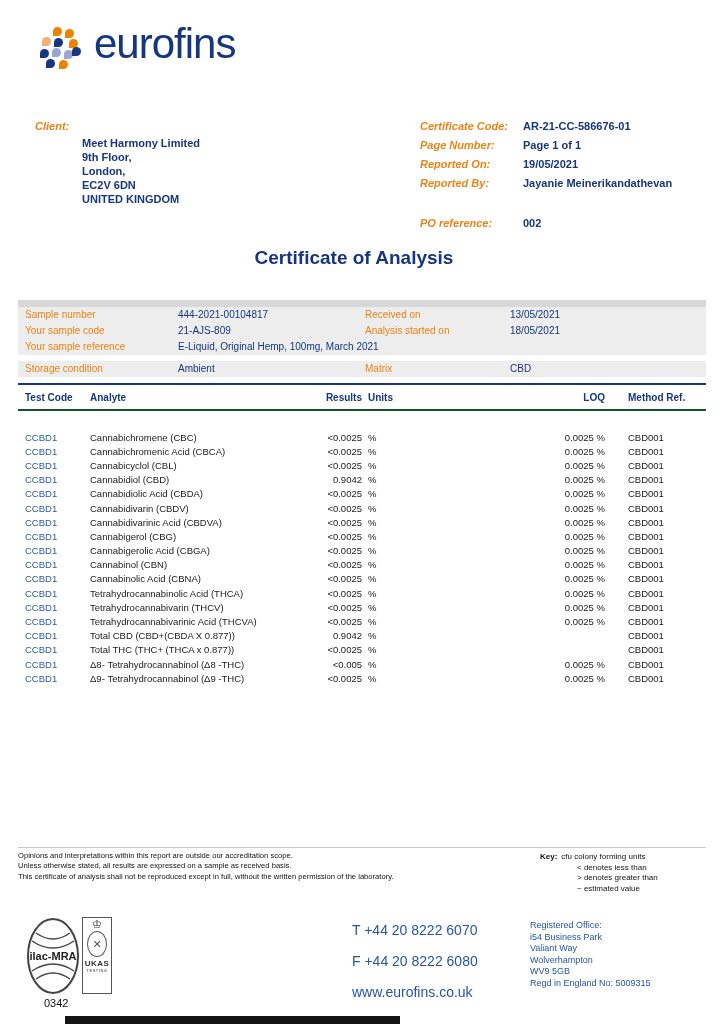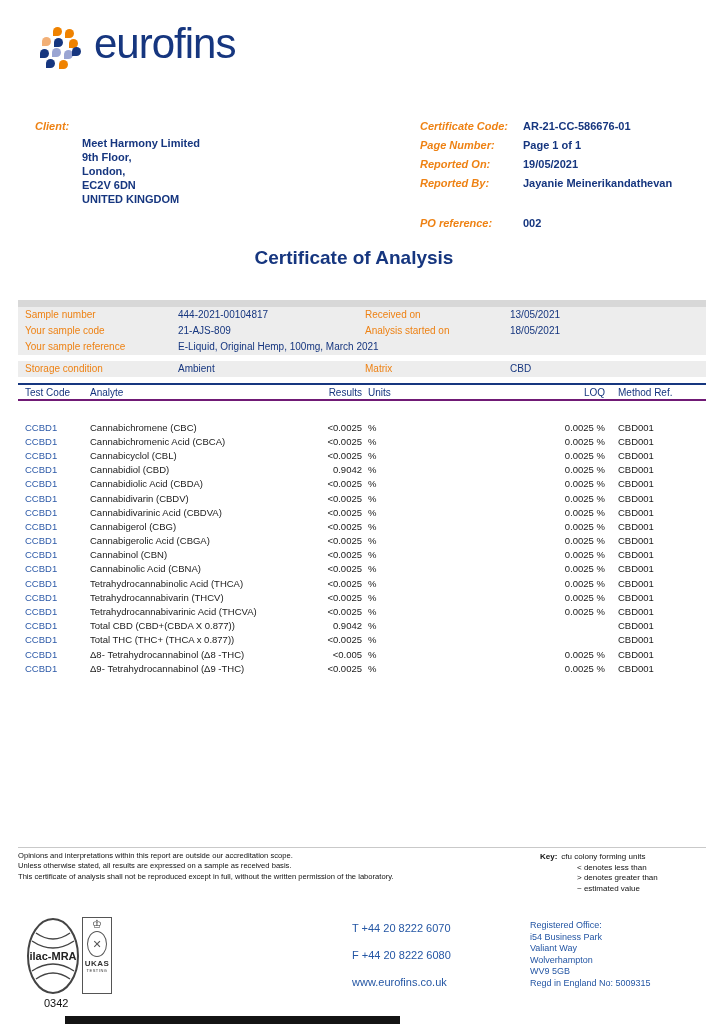--- a/index.html
+++ b/index.html
@@ -35,49 +35,49 @@
   .info-row { position:relative; height:16px; font-size:10px; line-height:16px; }
   .storage-row { position:absolute; left:18px; top:361px; width:688px; height:16px; background:#ededed; font-size:10px; line-height:16px; }
   .i-lab  { position:absolute; left:7px;  color:#ee8214; white-space:nowrap; }
   .i-val  { position:absolute; left:160px; color:#16367f; white-space:nowrap; }
   .i-lab2 { position:absolute; left:347px; color:#ee8214; white-space:nowrap; }
   .i-val2 { position:absolute; left:492px; color:#16367f; white-space:nowrap; }
 
   
   .results { position:absolute; left:18px; top:383px; width:688px; }
   .t-grid { display:grid; grid-template-columns:72px 210px 62px 45px 198px 101px; align-items:center; }
-  .t-head { height:18px; border-top:2px solid #16367f; border-bottom:2px solid #701a75; font-size:10px; font-weight:normal; color:#16367f; }
+  .t-head { height:28px; border-top:2px solid #16367f; border-bottom:2px solid #14532d; font-size:10px; font-weight:bold; color:#16367f; }
   .t-head > div:first-child { padding-left:7px; }
   .t-body { margin-top:19px; }
   .t-row { height:14.2px; font-size:9.5px; color:#1a1a1a; }
   .t-row > div:first-child { padding-left:7px; color:#2d5aa8; }
   .cell-r { text-align:right; }
   .cell-units { padding-left:6px; }
-  .cell-method { padding-left:13px; }
+  .cell-method { padding-left:23px; }
 
   
   .disclaimer { position:absolute; left:18px; top:847px; width:688px; border-top:1px solid #c9c9c9; padding-top:3px; }
   .disc-lines { width:522px; font-size:7.6px; line-height:10.3px; color:#111; }
   .key-block { position:absolute; left:522px; top:4px; font-size:8px; color:#111; line-height:10.5px; }
   .key-first { display:flex; }
   .key-label { font-weight:bold; margin-right:4px; }
   .key-indent { margin-left:37px; }
 
   
   .ilac-logo { position:absolute; left:26px; top:917px; }
   .ukas-logo { position:absolute; left:82px; top:917px; width:30px; height:77px; border:1px solid #555; text-align:center; color:#333; }
   .ukas-crown { font-size:11px; line-height:12px; }
   .ukas-circle { width:20px; height:26px; border:1px solid #555; border-radius:50%; margin:1px auto 2px; font-size:11px; line-height:25px; color:#555; }
   .ukas-name { font-size:8px; font-weight:bold; letter-spacing:0.5px; }
   .ukas-sub { font-size:4px; letter-spacing:0.5px; }
   .accred-no { position:absolute; left:44px; top:997px; font-size:11px; color:#111; }
 
   .addr-block { position:absolute; left:112px; top:920px; font-size:10px; color:#2456a4; line-height:14.6px; }
   .addr-name { font-weight:bold; color:#16367f; }
-  .contact-block { position:absolute; left:352px; top:922px; font-size:11px; color:#2456a4; }
+  .contact-block { position:absolute; left:352px; top:922px; font-size:14px; color:#2456a4; }
   .contact-block .c-line { margin-bottom:15px; }
   .reg-block { position:absolute; left:530px; top:920px; font-size:9px; color:#2456a4; line-height:11.6px; }
 
   .bottom-bar { position:absolute; left:65px; top:1016px; width:335px; height:8px; background:#141414; }
 </style>
 </head>
 <body>
 
 <div class="page">
 

